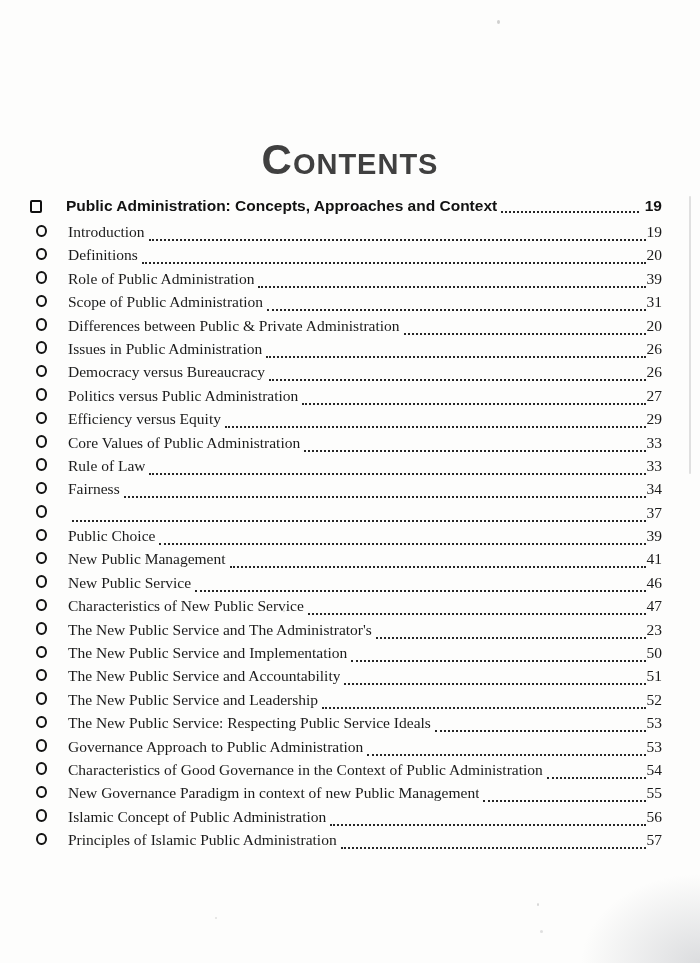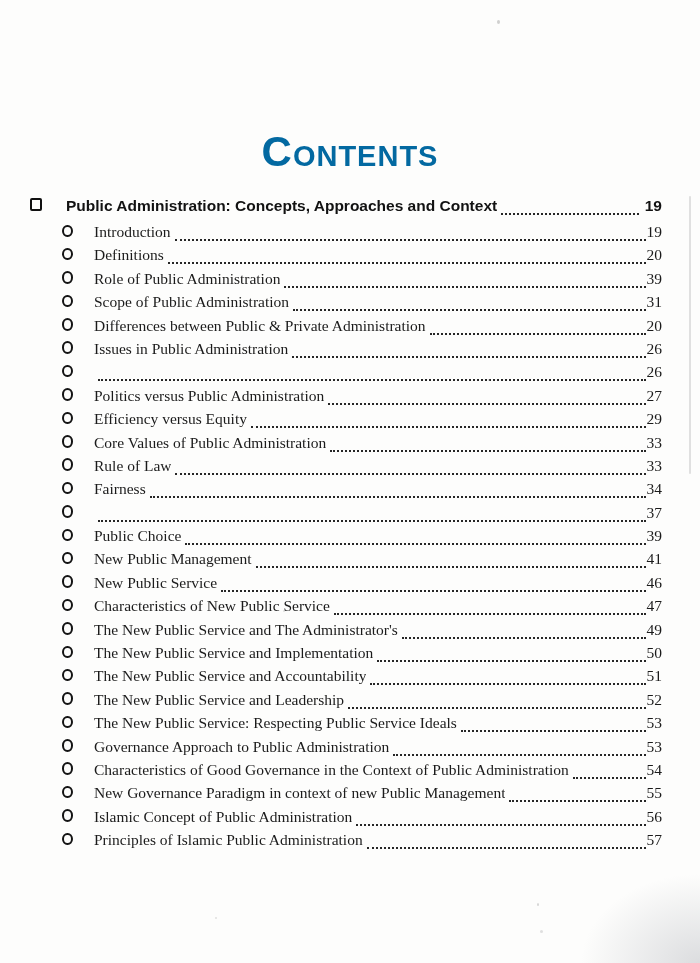--- a/index.html
+++ b/index.html
@@ -10,53 +10,54 @@
     overflow: hidden;
     font-family: "Liberation Serif", serif;
     color: #1a1a1a;
   }
   .page { position: absolute; inset: 0; }
 
   
   .title {
     position: absolute;
     top: 124px; left: 0; right: 0;
-    margin: 4px;
+    margin: 12px;
     text-align: center;
     font-family: "Liberation Sans", sans-serif;
     font-weight: 700;
     font-size: 42px;
     font-variant: small-caps;
     letter-spacing: 1px;
-    color: #0369a1;
+    color: #404040;
   }
 
   
   .toc { position: absolute; top: 192px; left: 0; right: 0; }
 
   .row {
     display: flex;
     align-items: baseline;
     padding-right: 38px;
     white-space: nowrap;
   }
 
   .row.chapter {
     height: 28px;
     line-height: 28px;
     padding-left: 30px;
     font-family: "Liberation Sans", sans-serif;
     font-weight: 700;
     font-size: 15.5px;
     color: #121212;
+    align-items: center;
   }
   .row.item {
     height: 23.4px;
     line-height: 23.4px;
-    padding-left: 62px;
+    padding-left: 36px;
     font-size: 15.5px;
     color: #1b1b1b;
   }
 
   
   .sq {
     width: 8px; height: 9px;
     border: 2px solid #101010;
     border-radius: 2px;
     display: inline-block;
@@ -163,20 +164,21 @@
 
   <div class="row item">
     <span class="circ"></span>
     <span class="label">Issues in Public Administration</span>
     <span class="leader"></span>
     <span class="pagenum">26</span>
   </div>
 
   <div class="row item">
     <span class="circ"></span>
+    <span class="label">Democracy versus Bureaucracy</span>
     <span class="leader"></span>
     <span class="pagenum">26</span>
   </div>
 
   <div class="row item">
     <span class="circ"></span>
     <span class="label">Politics versus Public Administration</span>
     <span class="leader"></span>
     <span class="pagenum">27</span>
   </div>
@@ -242,21 +244,21 @@
     <span class="circ"></span>
     <span class="label">Characteristics of New Public Service</span>
     <span class="leader"></span>
     <span class="pagenum">47</span>
   </div>
 
   <div class="row item">
     <span class="circ"></span>
     <span class="label">The New Public Service and The Administrator's</span>
     <span class="leader"></span>
-    <span class="pagenum">49</span>
+    <span class="pagenum">23</span>
   </div>
 
   <div class="row item">
     <span class="circ"></span>
     <span class="label">The New Public Service and Implementation</span>
     <span class="leader"></span>
     <span class="pagenum">50</span>
   </div>
 
   <div class="row item">

